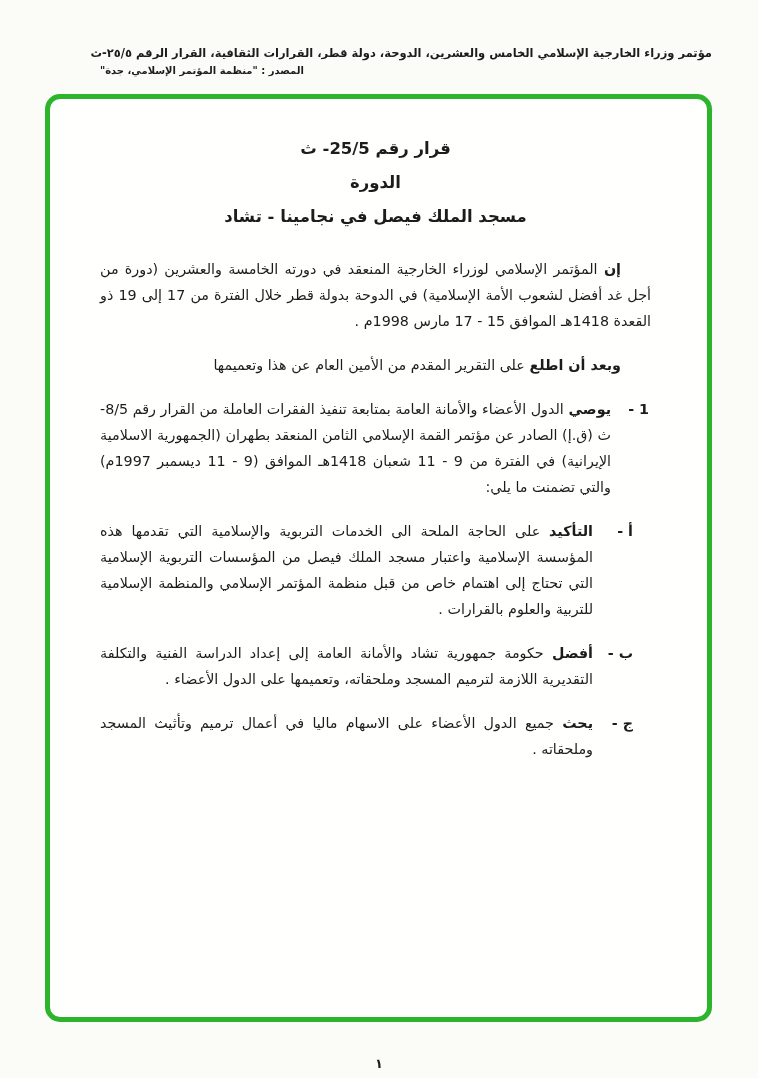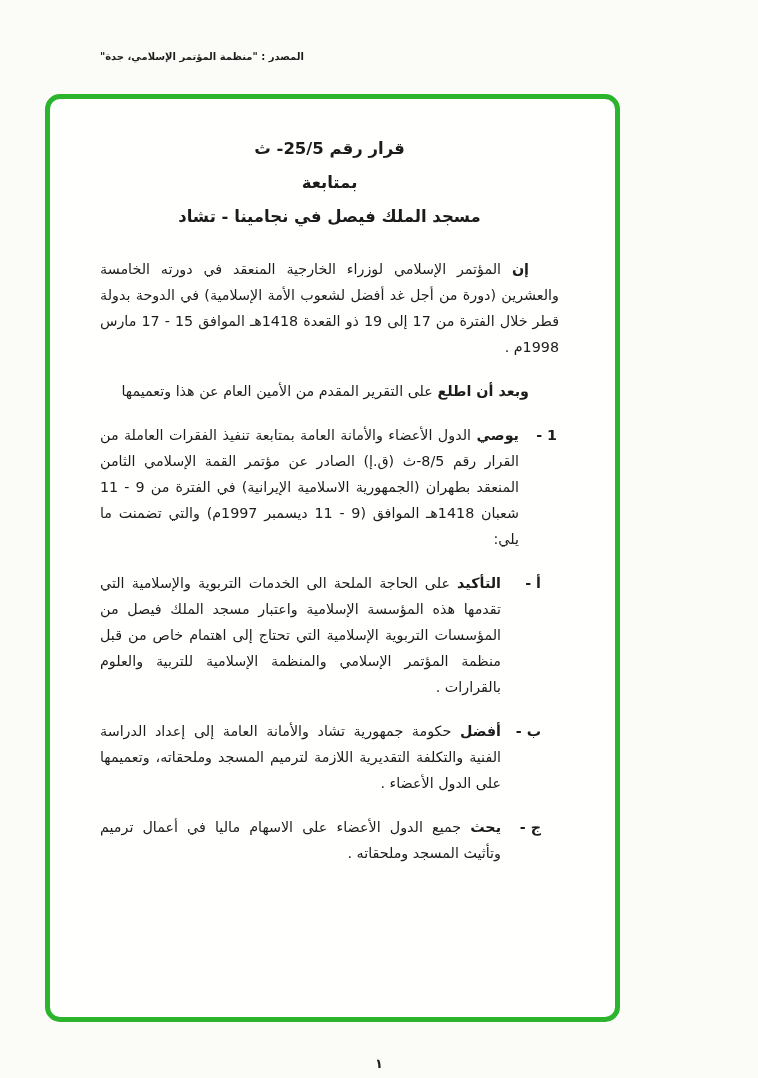--- a/index.html
+++ b/index.html
@@ -35,21 +35,21 @@
     margin-top: 5px;
     margin-right: 408px;
     white-space: nowrap;
   }
 
   
   .green-frame {
     position: absolute;
     left: 45px;
     top: 94px;
-    width: 575px;
+    width: 667px;
     height: 928px;
     border: 5px solid #2cb42c;
     border-radius: 15px;
     background: #fffffe;
   }
   .content {
     position: absolute;
     inset: 0;
     padding: 40px 56px 0 50px;
     direction: rtl;
@@ -99,29 +99,30 @@
     text-align: center;
   }
   .page-number { font-size: 13px; font-weight: bold; }
 </style>
 </head>
 <body>
 
 <div class="page">
 
   <header class="page-header">
+    <div class="header-line1">مؤتمر وزراء الخارجية الإسلامي الخامس والعشرين، الدوحة، دولة قطر، القرارات الثقافية، القرار الرقم ٢٥/٥-ث</div>
     <div class="header-line2">المصدر :  "منظمة المؤتمر الإسلامي، جدة"</div>
   </header>
 
   <div class="green-frame">
     <div class="content">
 
       <div class="title-block">
         <div class="title-line">قرار رقم 25/5- ث</div>
-        <div class="title-line">بمتابعة</div>
+        <div class="title-line">الدورة</div>
         <div class="title-line subject">مسجد الملك فيصل في نجامينا - تشاد</div>
       </div>
 
       <p class="para">
         <span class="lead">إن</span>
         <span>المؤتمر الإسلامي لوزراء الخارجية المنعقد في دورته الخامسة والعشرين (دورة من أجل غد أفضل لشعوب الأمة الإسلامية) في الدوحة بدولة قطر خلال الفترة من 17 إلى 19 ذو القعدة 1418هـ الموافق 15 - 17 مارس 1998م .</span>
       </p>
 
 
       <p class="para">

